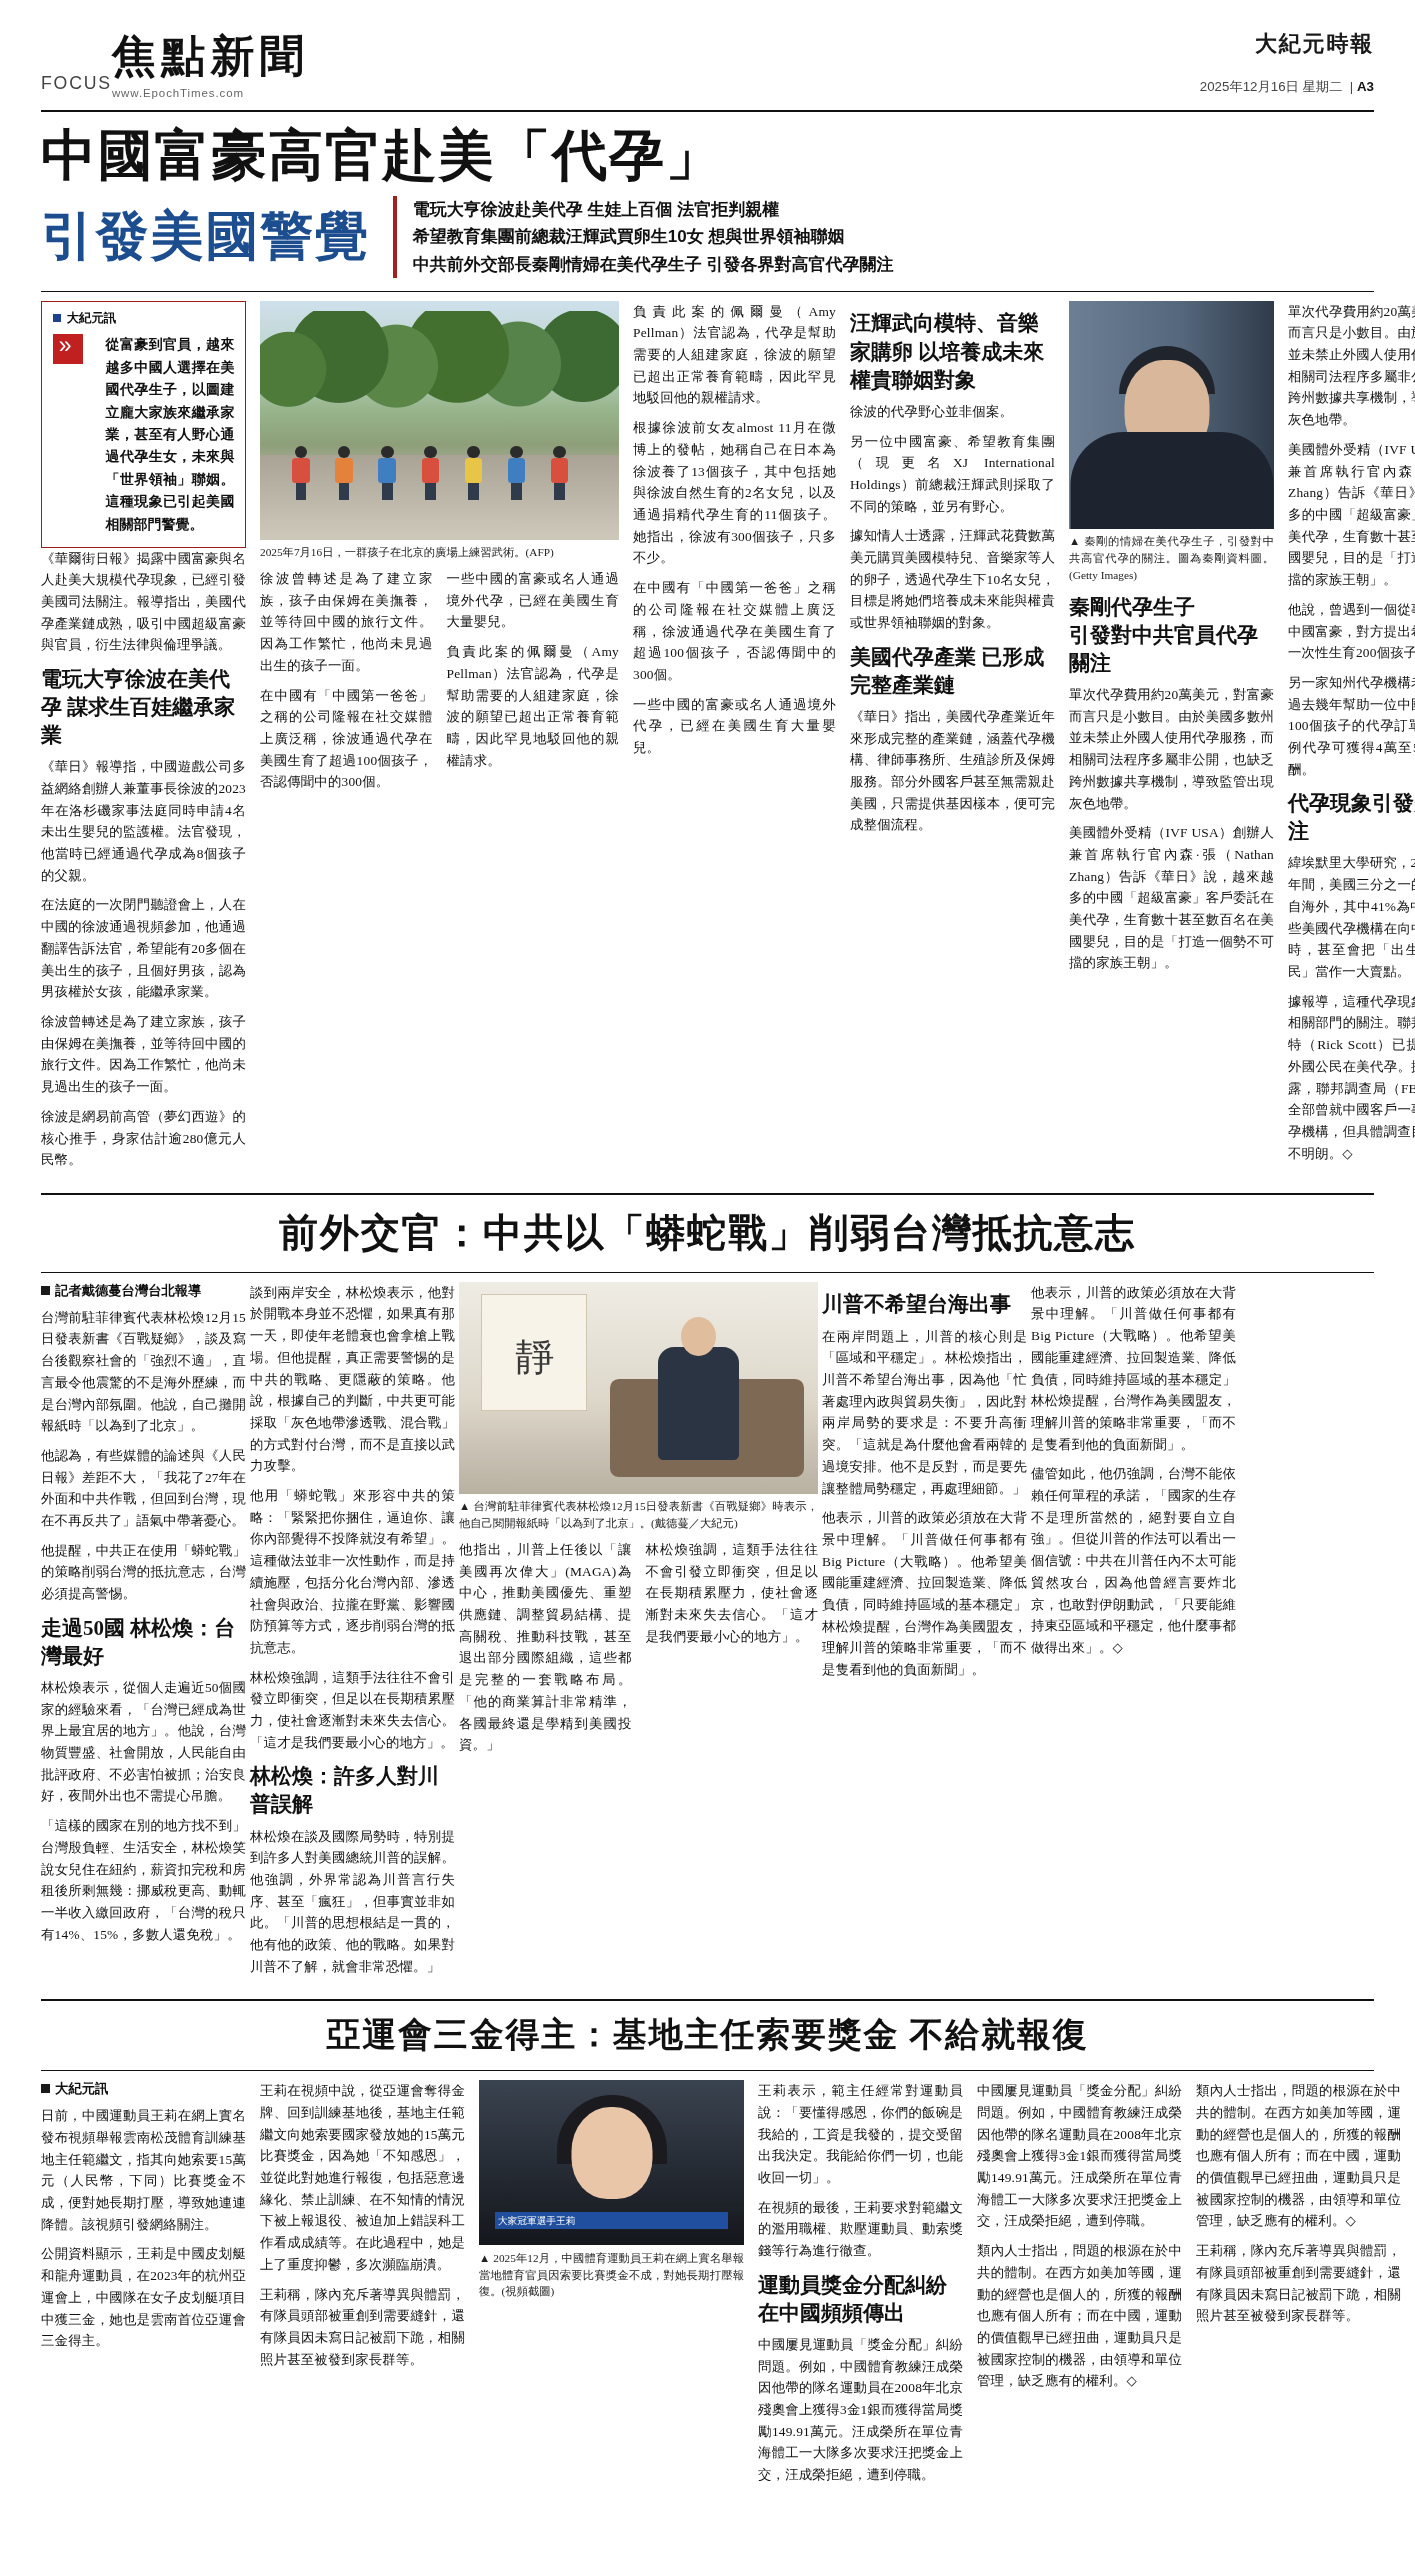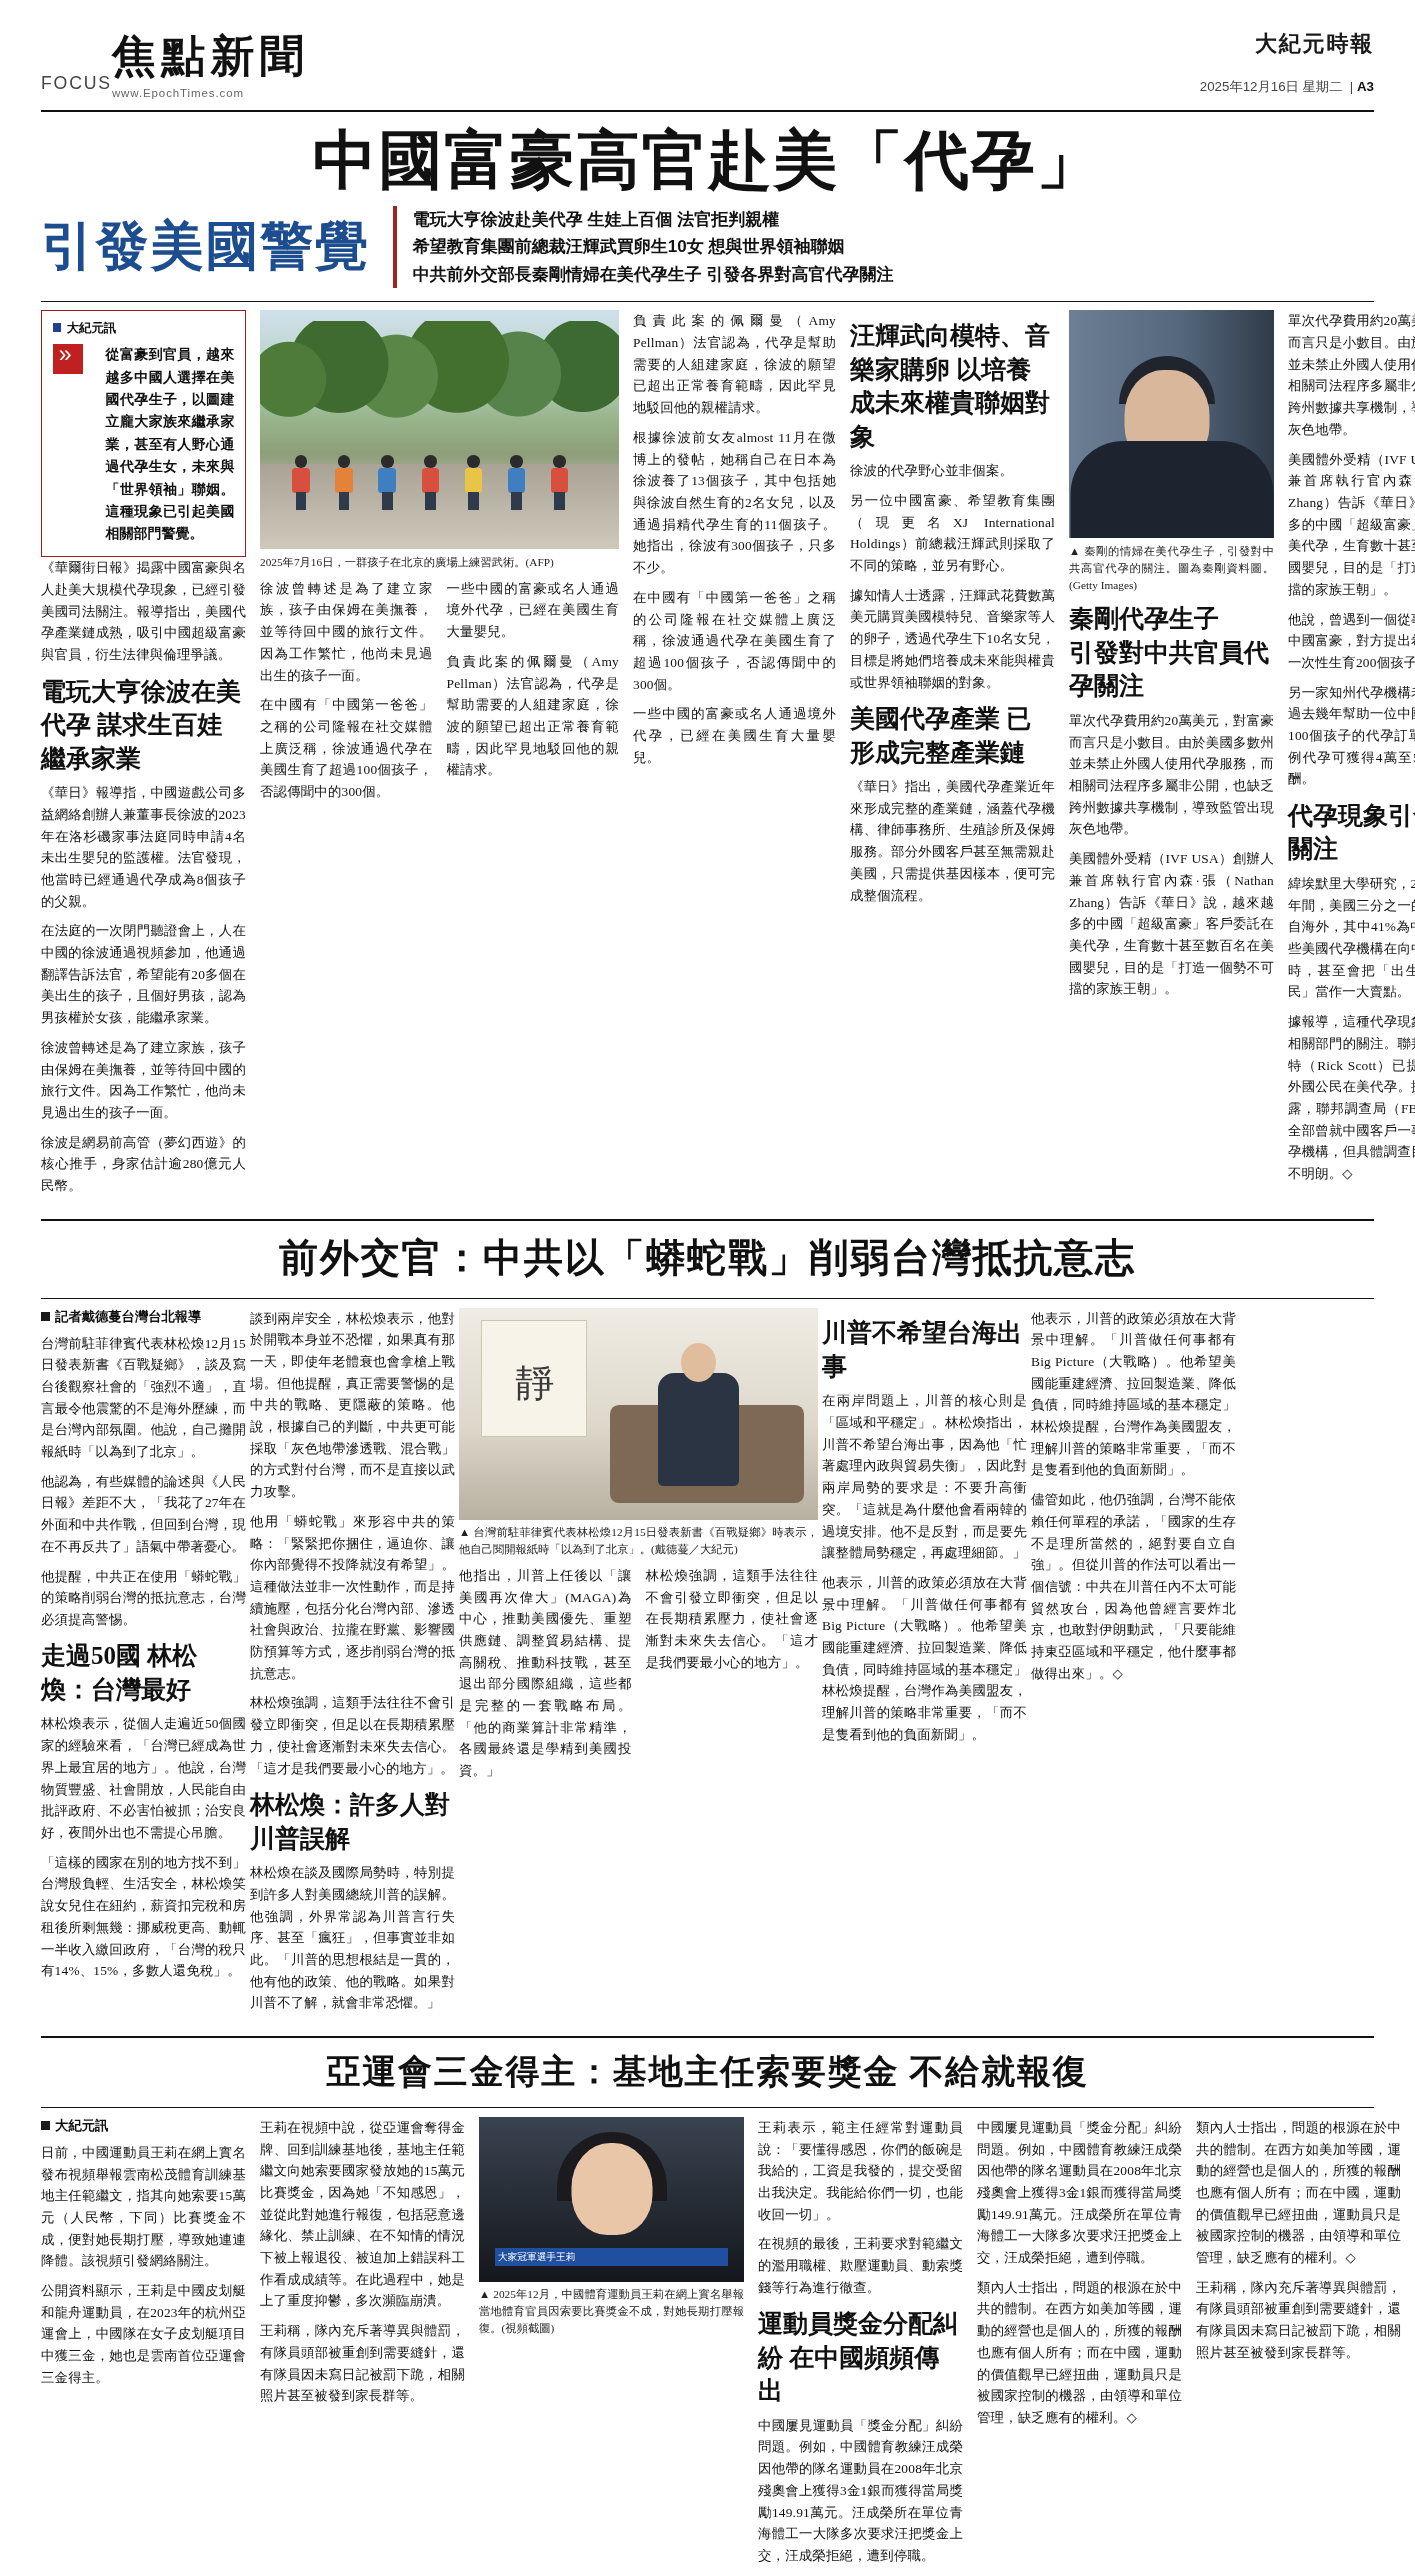--- a/index.html
+++ b/index.html
@@ -19,31 +19,31 @@
   .mast-center .title { font-size:44px; font-weight:bold; letter-spacing:5.3px; }
   .mast-center .url { font-family:"Liberation Sans", sans-serif; font-size:11.5px; color:#666; letter-spacing:0.9px; margin-top:1.8px;}
   .mast-right { text-align:right; padding-bottom:3.5px; }
   .mast-right .brand { font-size:22px; font-weight:bold; letter-spacing:1.8px; color:#1a1a1a; }
   .mast-right .dateline { font-family:"Liberation Sans", sans-serif; font-size:13.3px; color:#444; margin-top:19px; }
   .mast-right .dateline .pg { font-weight:bold; color:#111; }
   .rule-top { border-top:2.7px solid #111; margin-top:5.3px; }
 
   
   .headline-wrap { padding-top:14px; }
-  .headline1 { font-size:64px; font-weight:bold; letter-spacing:1.8px; line-height:1.08; text-align:center; }
+  .headline1 { font-size:55px; font-weight:bold; letter-spacing:1.8px; line-height:1.08; }
   .headline2row { display:flex; align-items:center; gap:23px; margin-top:10.6px; }
   .headline2 { font-size:53px; font-weight:bold; letter-spacing:1.8px; color:#1c4d8f; white-space:nowrap; }
   .subdeck { border-left:4.4px solid #a32020; padding-left:16px; font-family:Liberation Sans, sans-serif; font-size:17px; line-height:1.62; font-weight:bold; color:#111; }
   .hr-thin { border-top:0.9px solid #111; margin:12.4px 0 8.8px 0; }
 
   
   .cols { display:flex; gap:14px; }
   .col { flex:1; }
   p.body { font-size:13.4px; line-height:1.62; text-align:justify; margin:0 0 8px 0; letter-spacing:0.2px; }
-  .sub-h { font-size:25px; font-weight:bold; line-height:1.34; margin:8.8px 0 7px 0; }
+  .sub-h { font-size:21px; font-weight:bold; line-height:1.34; margin:8.8px 0 7px 0; }
   .kicker { font-family:"Liberation Sans", sans-serif; font-size:13.3px; font-weight:bold; margin:0 0 7px 0; }
   .kicker .sq { display:inline-block; width:8.8px; height:8.8px; background:#1a1a1a; margin-right:5.3px; }
 
   
   .s1 { display:grid; grid-template-columns: 205px 359px 203px 205px 205px 205px; gap:14px; margin-top:5.3px; }
   .redbox { border:1.8px solid #9d1b1b; padding:8.8px 10.6px 10.6px 10.6px; }
   .redbox .label { font-family:"Liberation Sans", sans-serif; font-size:12.4px; font-weight:bold; margin-bottom:7px; }
   .redbox .label .sq { display:inline-block; width:8.8px; height:8.8px; background:#1f3f8f; margin-right:5.3px; }
   .redbox .lead { display:flex; gap:23px; }
   .arrowmark { flex:0 0 30px; height:30px; background:#c02020; position:relative; }

